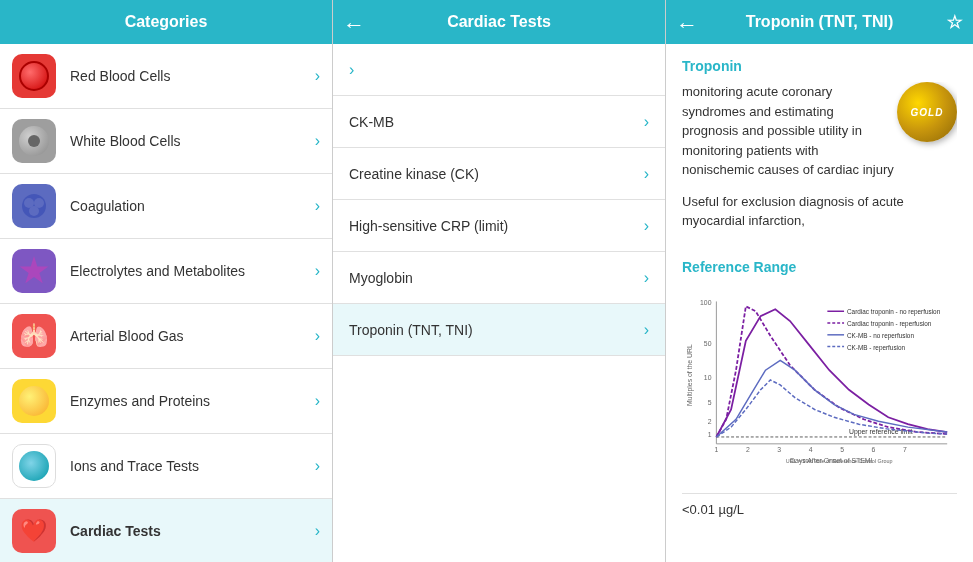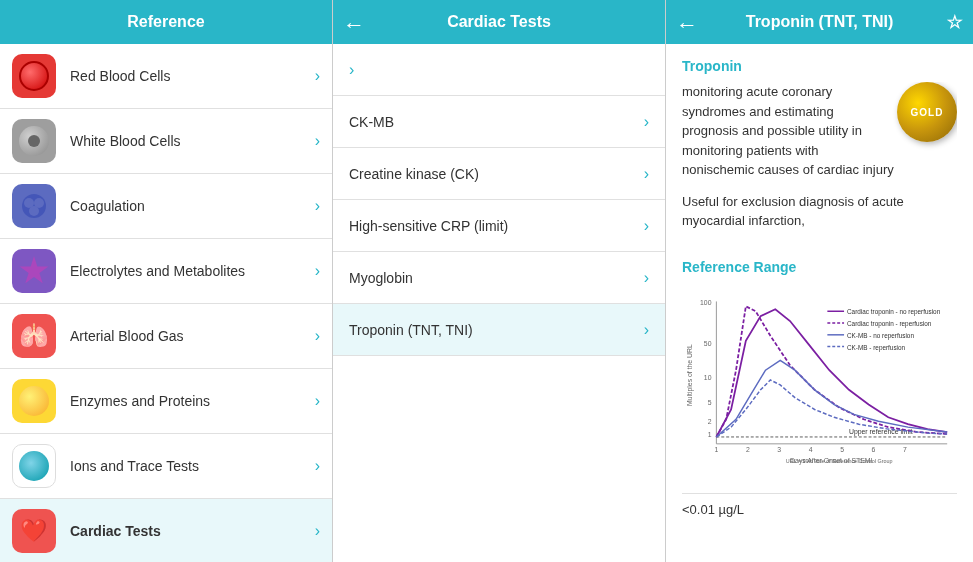--- a/index.html
+++ b/index.html
@@ -216,20 +216,21 @@
       align-items: center;
       justify-content: center;
       color: white;
       font-size: 9px;
       font-weight: bold;
       text-align: left;
       float: right;
       margin-left: 10px;
       margin-bottom: 12px;
       box-shadow: 2px 2px 6px rgba(0,0,0,0.3);
+      font-style: italic;
     }
 
     .detail-intro-block {
       overflow: hidden;
       margin-bottom: 16px;
     }
 
     .reference-section {
       margin-top: 8px;
     }
@@ -319,21 +320,21 @@
     .y-axis-label {
       font-size: 7px;
       fill: #666;
     }
   </style>
 </head>
 <body>
 
 <div class="panel-categories">
   <div class="panel-header">
-    <span>Reference</span>
+    <span>Categories</span>
   </div>
   <div class="category-list">
 
     <div class="category-item">
       <div class="category-icon icon-rbc">
         <div class="rbc-icon"></div>
       </div>
       <span class="category-label">Red Blood Cells</span>
       <span class="category-chevron">›</span>
     </div>

